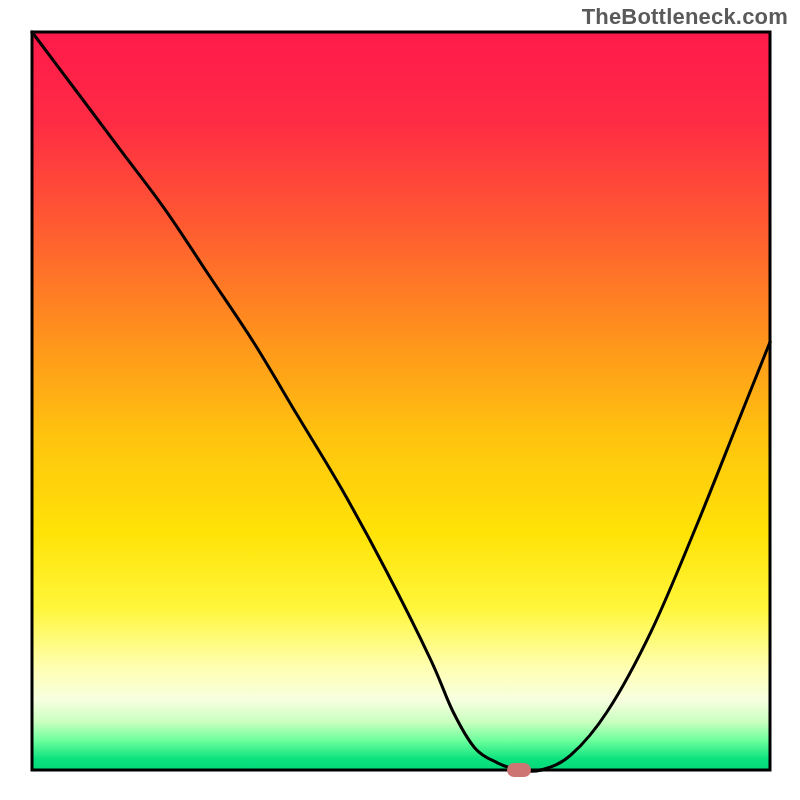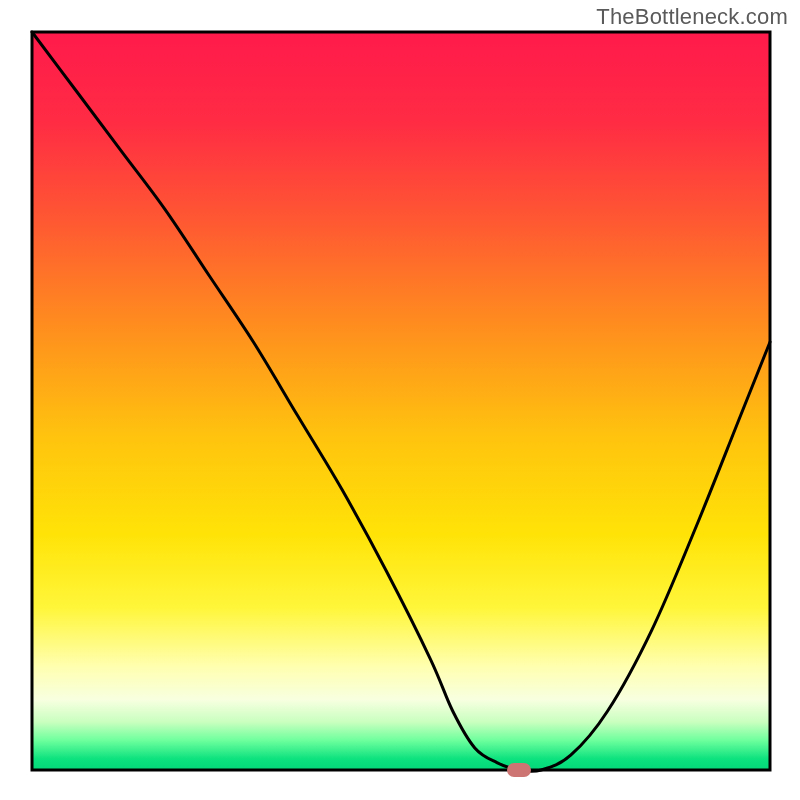--- a/index.html
+++ b/index.html
@@ -13,21 +13,21 @@
   .container {
     position: relative;
     width: 800px;
     height: 800px;
   }
   .watermark {
     position: absolute;
     top: 4px;
     right: 12px;
     font-size: 22px;
-    font-weight: 400;
+    font-weight: 700;
     color: #5a5a5a;
     letter-spacing: 0.2px;
     z-index: 30;
   }
   svg.plot {
     position: absolute;
     top: 0;
     left: 0;
   }
   .marker {

